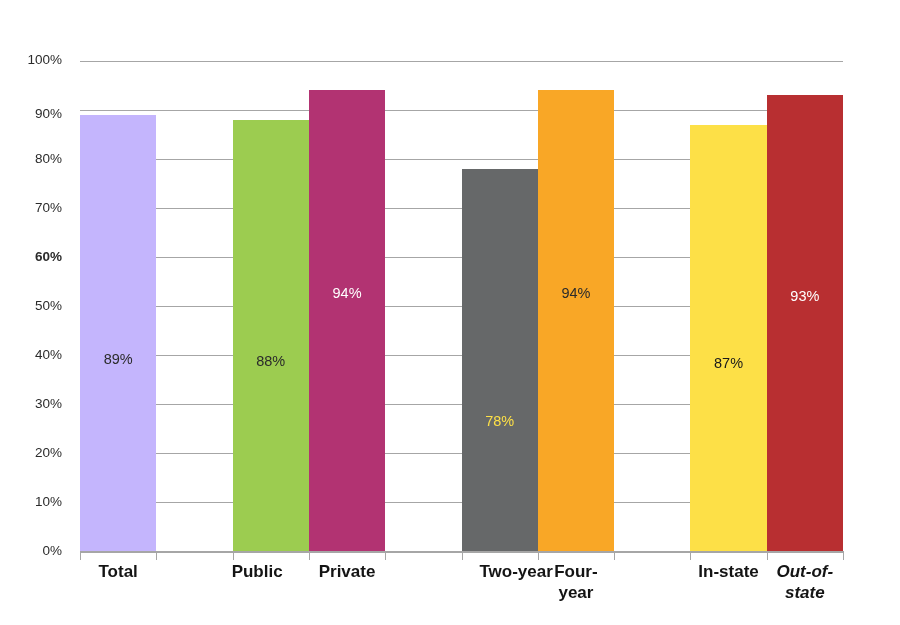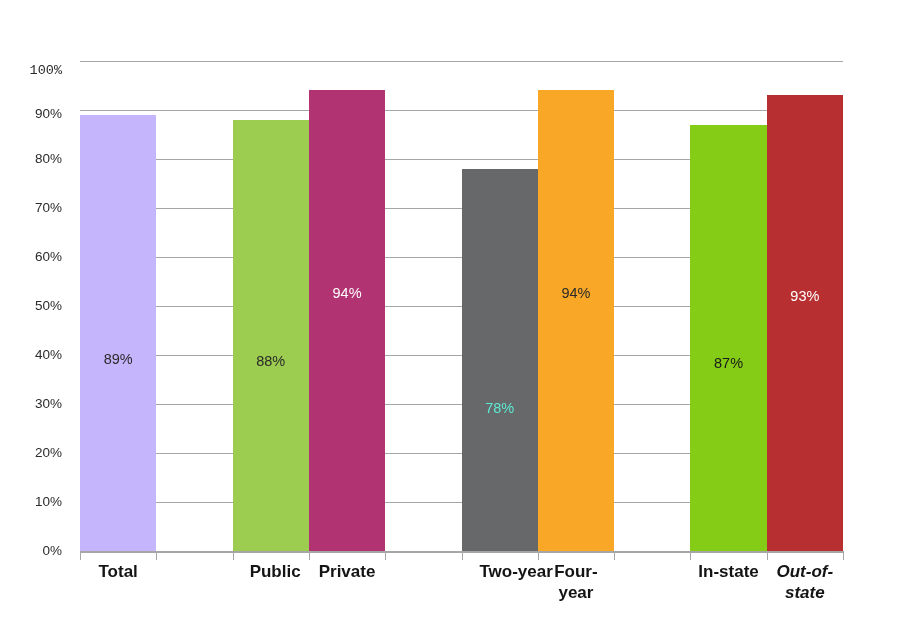--- a/index.html
+++ b/index.html
@@ -83,25 +83,25 @@
 
 <div id="chart-root">
 
   <div id="yticks-layer">
       <div class="ytick" style="top: 551px;">0%</div>
       <div class="ytick" style="top: 502px;">10%</div>
       <div class="ytick" style="top: 453px;">20%</div>
       <div class="ytick" style="top: 404px;">30%</div>
       <div class="ytick" style="top: 355px;">40%</div>
       <div class="ytick" style="top: 306px;">50%</div>
-      <div class="ytick" style="top: 257px;">60%</div>
+      <div class="ytick" style="top: 257px; font-weight: bold;">60%</div>
       <div class="ytick" style="top: 208px;">70%</div>
       <div class="ytick" style="top: 159px;">80%</div>
       <div class="ytick" style="top: 114px;">90%</div>
-      <div class="ytick" style="top: 71px; font-family: Liberation Mono, monospace;">100%</div>
+      <div class="ytick" style="top: 60px;">100%</div>
     </div>
 
   <div class="plot">
     <div id="gridlines-layer">
         <div class="gridline zero" style="top: 490px;"></div>
         <div class="gridline" style="top: 441px;"></div>
         <div class="gridline" style="top: 392px;"></div>
         <div class="gridline" style="top: 343px;"></div>
         <div class="gridline" style="top: 294px;"></div>
         <div class="gridline" style="top: 245px;"></div>
@@ -115,26 +115,26 @@
         <div class="bar" style="left: 0px; width: 76.3px; height: 436.1px; background: #c4b5fd;">
           <div class="bar-label" style="top: 244.216px; color: rgb(43, 43, 43);">89%</div>
         </div>
         <div class="bar" style="left: 152.6px; width: 76.3px; height: 431.2px; background: rgb(156, 204, 80);">
           <div class="bar-label" style="top: 241.472px; color: rgb(43, 43, 43);">88%</div>
         </div>
         <div class="bar" style="left: 228.9px; width: 76.3px; height: 460.6px; background: rgb(178, 51, 114);">
           <div class="bar-label" style="top: 202.664px; color: rgb(255, 255, 255);">94%</div>
         </div>
         <div class="bar" style="left: 381.5px; width: 76.3px; height: 382.2px; background: rgb(102, 104, 105);">
-          <div class="bar-label" style="top: 239px; color: #5eead4;">78%</div>
+          <div class="bar-label" style="top: 252px; color: #fde047;">78%</div>
         </div>
         <div class="bar" style="left: 457.8px; width: 76.3px; height: 460.6px; background: rgb(249, 167, 38);">
           <div class="bar-label" style="top: 202.664px; color: rgb(43, 43, 43);">94%</div>
         </div>
-        <div class="bar" style="left: 610.4px; width: 76.3px; height: 426.3px; background: #84cc16;">
+        <div class="bar" style="left: 610.4px; width: 76.3px; height: 426.3px; background: #fde047;">
           <div class="bar-label" style="top: 238.728px; color: rgb(26, 26, 26);">87%</div>
         </div>
         <div class="bar" style="left: 686.7px; width: 76.3px; height: 455.7px; background: rgb(184, 47, 49);">
           <div class="bar-label" style="top: 200.508px; color: rgb(255, 255, 255);">93%</div>
         </div>
       </div>
   </div>
 
   <div class="xaxis-line"></div>
   <div id="xticks-layer">
@@ -145,21 +145,21 @@
       <div class="xtickmark" style="left: 385.2px;"></div>
       <div class="xtickmark" style="left: 461.5px;"></div>
       <div class="xtickmark" style="left: 537.8px;"></div>
       <div class="xtickmark" style="left: 614.1px;"></div>
       <div class="xtickmark" style="left: 690.4px;"></div>
       <div class="xtickmark" style="left: 766.7px;"></div>
       <div class="xtickmark" style="left: 843px;"></div>
     </div>
   <div id="xlabels-layer">
       <div class="xlabel" style="left: 80px; width: 76.3px;">Total</div>
-      <div class="xlabel" style="left: 237px; width: 76.3px; text-align: center;">Public</div>
+      <div class="xlabel" style="left: 219px; width: 76.3px; text-align: center;">Public</div>
       <div class="xlabel" style="left: 308.9px; width: 76.3px;">Private</div>
       <div class="xlabel" style="left: 478px; width: 76.3px;">Two-year</div>
       <div class="xlabel" style="left: 537.8px; width: 76.3px;">Four-year</div>
       <div class="xlabel" style="left: 690.4px; width: 76.3px;">In-state</div>
       <div class="xlabel" style="left: 766.7px; width: 76.3px; font-style: italic;">Out-of-state</div>
     </div>
 
 </div>
 
 </body></html>

